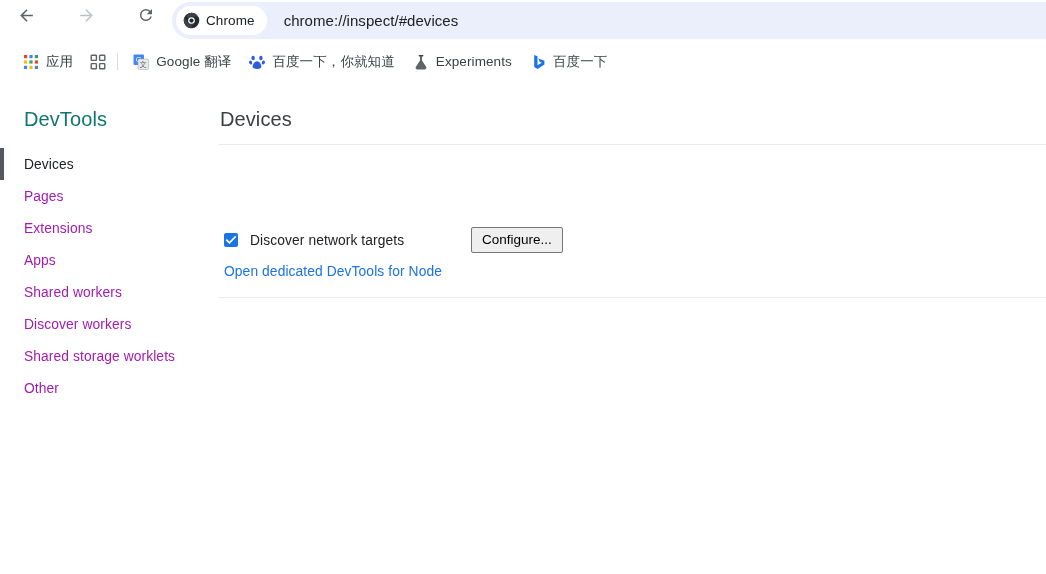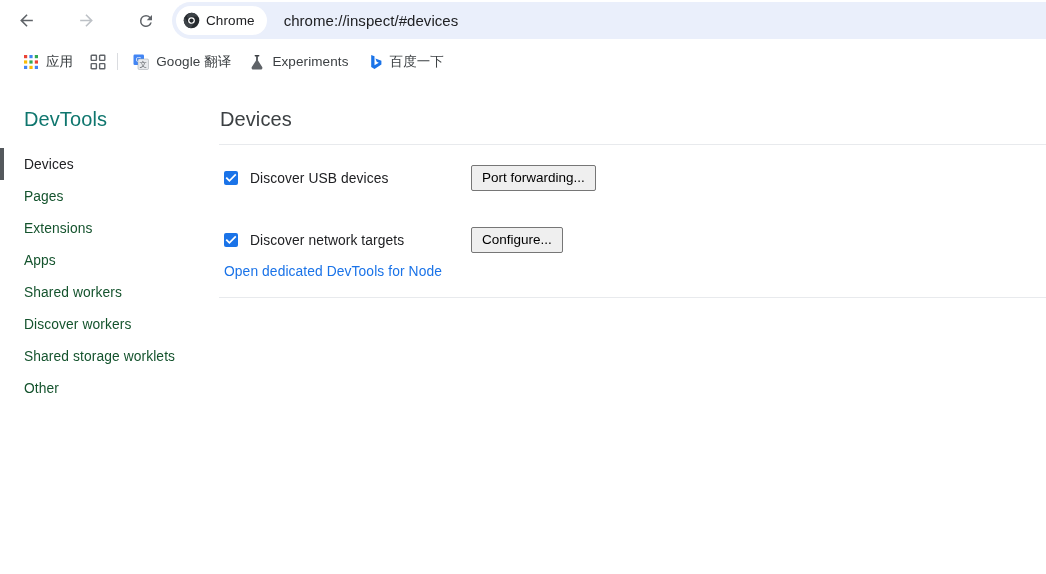--- a/index.html
+++ b/index.html
@@ -22,21 +22,20 @@
   }
 
   
   .browser-toolbar {
     position: absolute;
     left: 0; top: 0;
     width: 1046px;
     height: 41px;
     background: #ffffff;
     display: flex;
-    align-items: center;
     gap: 24px;
   }
 
   .nav-btn {
     width: 30px;
     height: 30px;
     margin-left: 6px;
     display: flex;
     align-items: center;
     justify-content: center;
@@ -163,21 +162,21 @@
     width: 215px;
   }
   .nav-item {
     position: relative;
     height: 32px;
     display: flex;
     align-items: center;
     padding-left: 24px;
     box-sizing: border-box;
     font-size: 13.8px;
-    color: #14532d;
+    color: #a21caf;
     letter-spacing: 0.1px;
   }
   .nav-item.active {
     color: #202124;
   }
   .nav-item.active::before {
     content: "";
     position: absolute;
     left: 0;
     top: 0;
@@ -353,20 +352,30 @@
     <div class="bm-item">
       <svg class="bm-icon" viewBox="0 0 16 16">
         <rect x="0.5" y="0.5" width="10.5" height="10.5" rx="1.2" fill="#4285f4"></rect>
         <text x="5.7" y="8.4" font-family="Liberation Sans, sans-serif" font-size="7.4" fill="#ffffff" text-anchor="middle">G</text>
         <rect x="5" y="5" width="10.5" height="10.5" rx="1.2" fill="#e8eaed" stroke="#9aa0a6" stroke-width="0.5"></rect>
         <text x="10.2" y="13.2" font-family="Liberation Sans, sans-serif" font-size="7.4" fill="#5f6368" text-anchor="middle">文</text>
       </svg>
       <span class="bm-label">Google 翻译</span>
     </div>
 
+    <div class="bm-item">
+      <svg class="bm-icon" viewBox="0 0 16 16">
+        <ellipse cx="4.1" cy="4.0" rx="1.7" ry="2.3" fill="#2b5fd9"></ellipse>
+        <ellipse cx="11.9" cy="4.0" rx="1.7" ry="2.3" fill="#2b5fd9"></ellipse>
+        <ellipse cx="1.6" cy="8.6" rx="1.5" ry="2.0" transform="rotate(-20 1.6 8.6)" fill="#2b5fd9"></ellipse>
+        <ellipse cx="14.4" cy="8.6" rx="1.5" ry="2.0" transform="rotate(20 14.4 8.6)" fill="#2b5fd9"></ellipse>
+        <path d="M8 7.3c2.3 0 4.4 3.0 4.4 5.0 0 1.6-1.3 2.6-4.4 2.6s-4.4-1.0-4.4-2.6c0-2.0 2.1-5.0 4.4-5.0z" fill="#2b5fd9"></path>
+      </svg>
+      <span class="bm-label">百度一下，你就知道</span>
+    </div>
 
     <div class="bm-item">
       <svg class="bm-icon" viewBox="0 0 16 16">
         <path d="M6.2 1.4h3.6v1.1H9v4.0l4.2 6.6c0.6 1.0-0.1 2.3-1.3 2.3H4.1c-1.2 0-1.9-1.3-1.3-2.3L7 6.5v-4.0H6.2z" fill="#5f6368"></path>
         <rect x="5.6" y="1.0" width="4.8" height="1.2" rx="0.5" fill="#3c4043"></rect>
       </svg>
       <span class="bm-label">Experiments</span>
     </div>
 
     <div class="bm-item">
@@ -408,31 +417,20 @@
           <span>Other</span>
         </div>
       </div>
     </div>
 
     <div class="content">
       <div class="content-title">Devices</div>
 
       <div class="hr hr-top"></div>
 
-      <div class="row row-usb">
-        <div class="chk-wrap">
-          <span class="chk">
-            <svg width="12" height="12" viewBox="0 0 12 12">
-              <path d="M1.8 6.2l2.6 2.6L10.2 3" fill="none" stroke="#ffffff" stroke-width="1.7" stroke-linecap="square"></path>
-            </svg>
-          </span>
-          <span class="chk-label">Discover USB devices</span>
-        </div>
-        <button class="btn">Port forwarding...</button>
-      </div>
 
       <div class="row row-net">
         <div class="chk-wrap">
           <span class="chk">
             <svg width="12" height="12" viewBox="0 0 12 12">
               <path d="M1.8 6.2l2.6 2.6L10.2 3" fill="none" stroke="#ffffff" stroke-width="1.7" stroke-linecap="square"></path>
             </svg>
           </span>
           <span class="chk-label">Discover network targets</span>
         </div>

